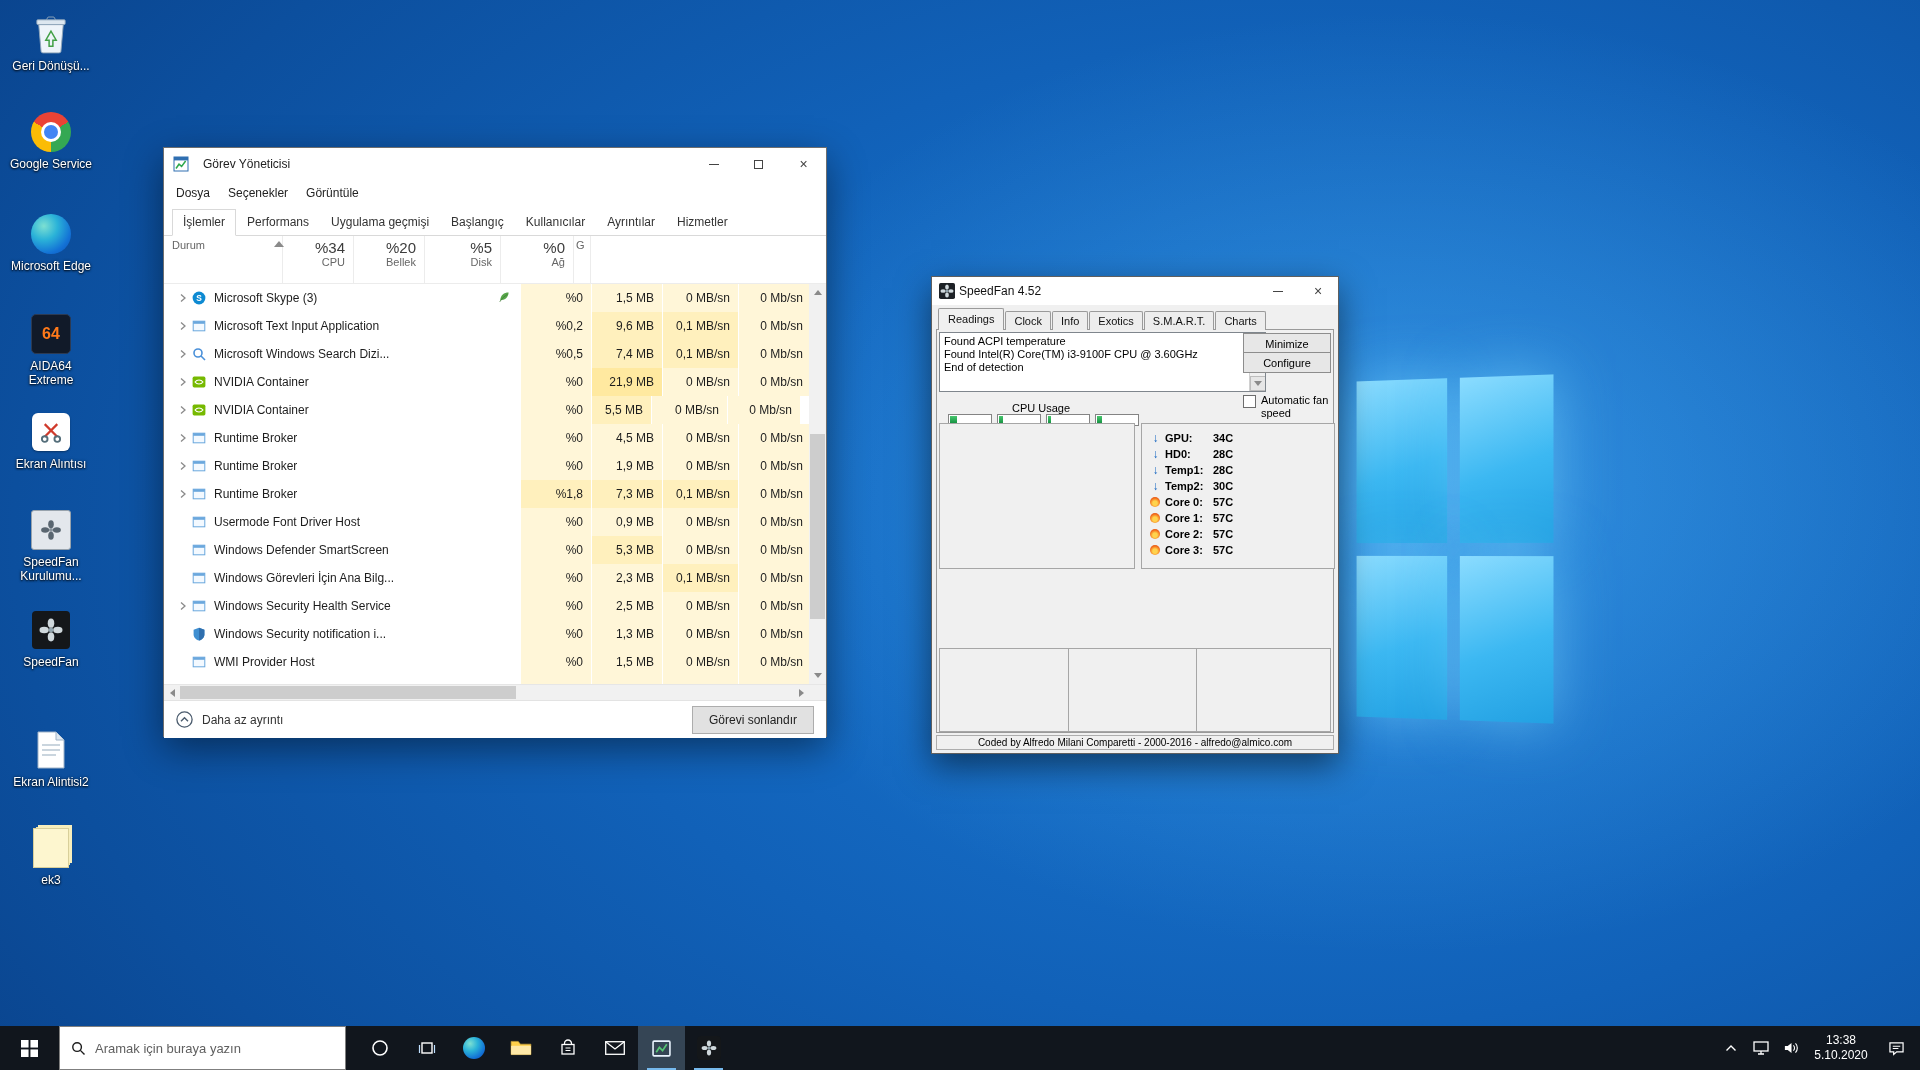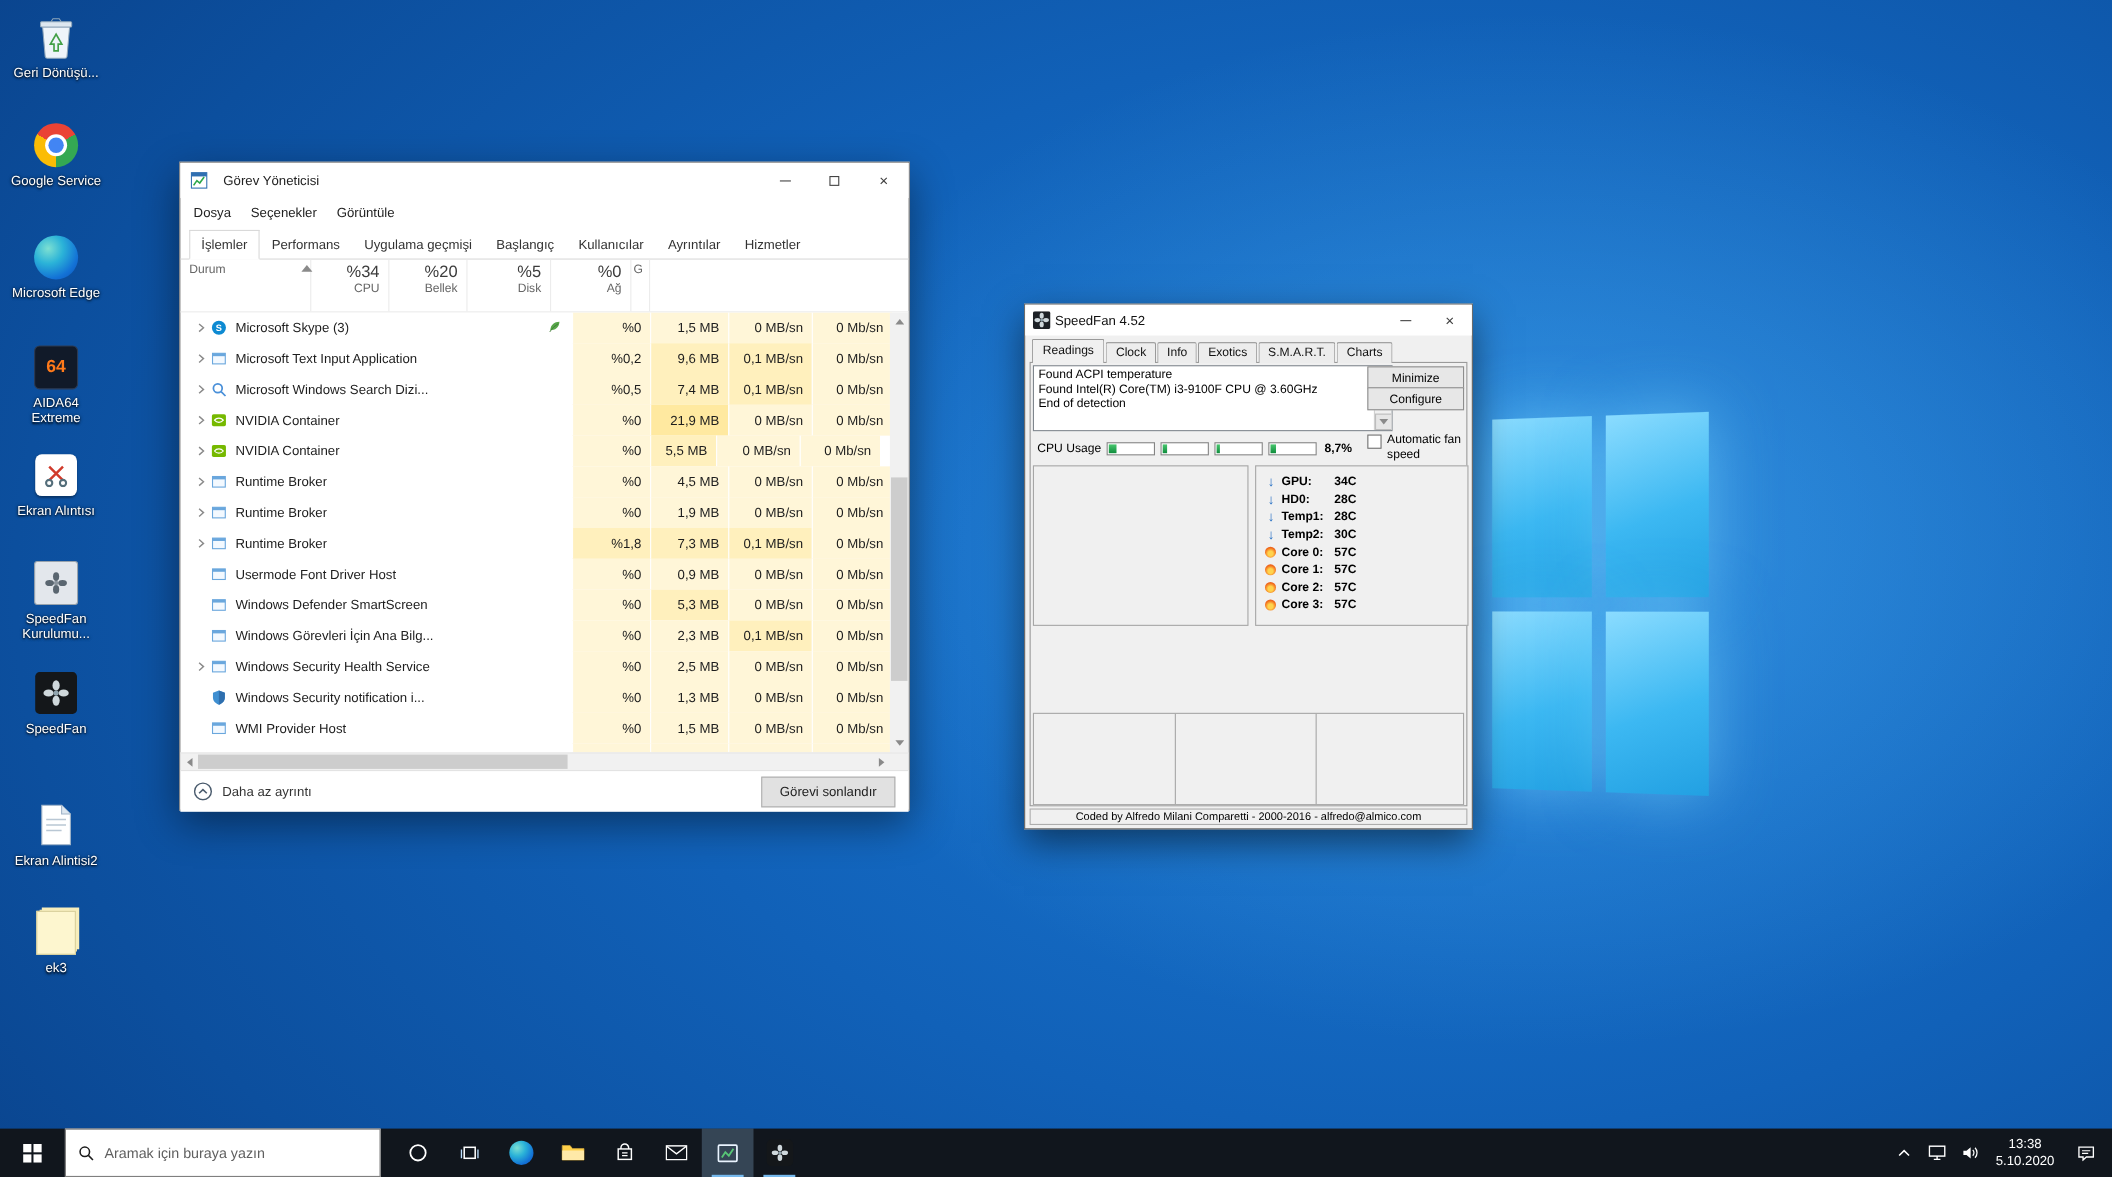--- a/index.html
+++ b/index.html
@@ -97,21 +97,21 @@
   .sf-tab { font-size:11px; color:#111; background:#ededed; border:1px solid #9a9a9a; border-bottom:none;
     border-radius:2px 2px 0 0; padding:3px 8px; margin-right:1px; position:relative; top:1px; }
   .sf-tab.selected { background:#f0f0f0; padding:4px 9px 5px; top:1px; z-index:3; }
   .sf-body { flex:1; margin:0 4px; border:1px solid #9a9a9a; background:#f0f0f0; position:relative; z-index:1; }
   .sf-log { position:absolute; left:2px; top:2px; width:327px; height:60px; background:#fff; border:1px solid #7f868d; padding:2px 18px 2px 4px; overflow:hidden; }
   .sf-log-line { font-size:11px; line-height:13px; white-space:nowrap; color:#000; }
   .sf-log-sb { position:absolute; right:0; top:0; bottom:0; width:16px; background:#f0f0f0; border-left:1px solid #d0d0d0; }
   .sf-log-sb .b { position:absolute; left:0; width:16px; height:15px; background:#e6e6e6; border:1px solid #bdbdbd; display:flex; align-items:center; justify-content:center; }
   .sf-btn { position:absolute; left:306px; width:88px; height:21px; background:#e7e7e7; border:1px solid #8d8d8d;
     font-size:11px; color:#000; display:flex; align-items:center; justify-content:center; }
-  .sf-cpu-row { position:absolute; left:6px; top:72px; display:flex; align-items:center; font-size:11px; color:#000; }
+  .sf-cpu-row { position:absolute; left:6px; top:72px; display:flex; align-items:center; font-size:11px; color:#000;flex-direction:column; }
   .sf-bar { width:44px; height:12px; border:1px solid #848484; background:#fff; margin-left:5px; position:relative; }
   .sf-bar i { position:absolute; left:1px; top:1px; bottom:1px; background:linear-gradient(#49c76f,#0f8c3c); display:block; }
   .sf-usage-val { margin-left:7px; font-weight:bold; }
   .sf-check { position:absolute; left:306px; top:64px; width:96px; display:flex; gap:5px; font-size:11px; line-height:13px; color:#000; }
   .sf-check .box { width:13px; height:13px; background:#fff; border:1px solid #6d6d6d; flex:none; margin-top:1px; }
   .sf-box { position:absolute; border:1px solid #a6a6a6; background:#f0f0f0; }
   .box-fans { left:2px; top:93px; width:196px; height:146px; }
   .box-temps { left:204px; top:93px; width:194px; height:146px; padding:6px 6px 0 8px; }
   .sf-read { display:flex; align-items:center; gap:4px; height:16px; font-size:11px; font-weight:bold; color:#000; }
   .r-down { color:#1565c0; font-size:12px; width:11px; text-align:center; font-weight:bold; }

